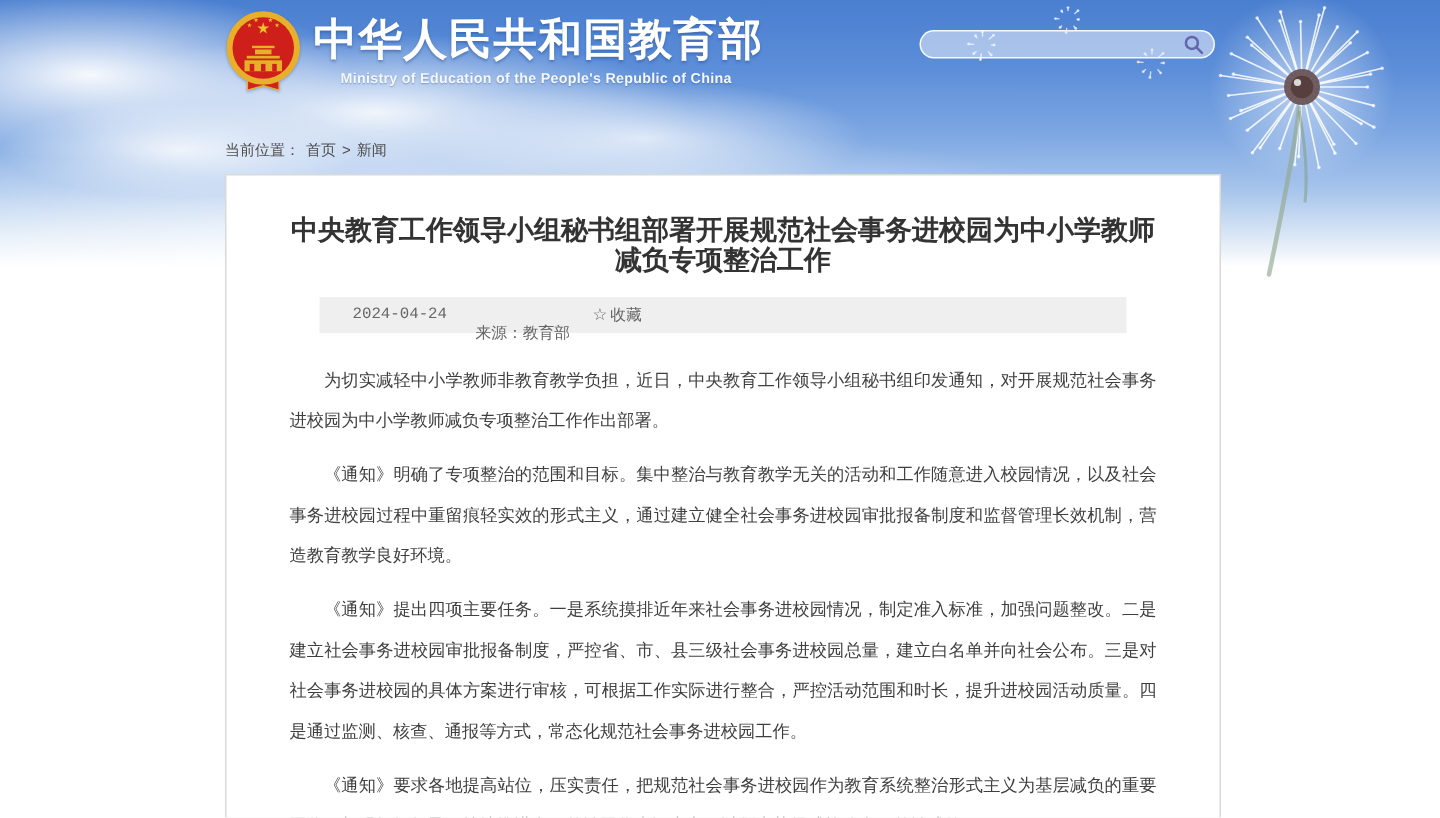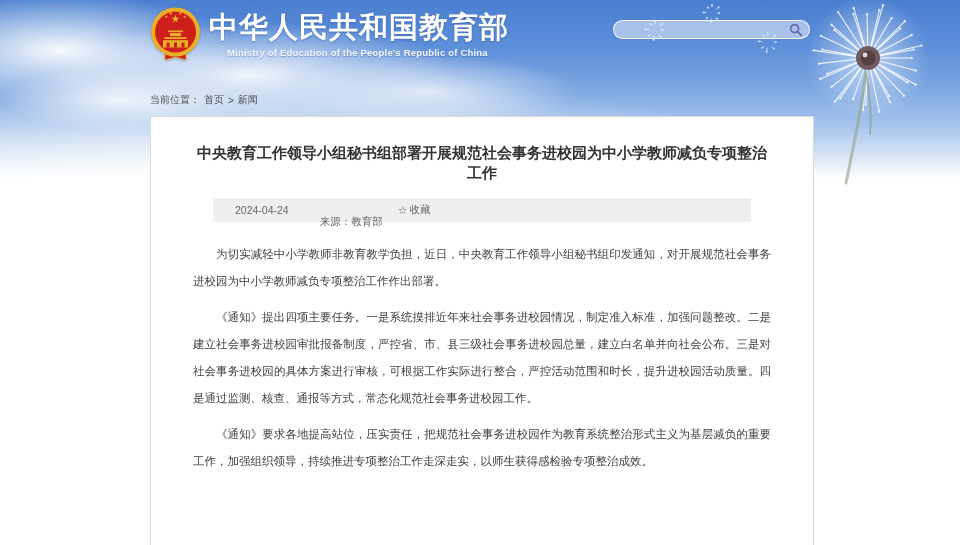--- a/index.html
+++ b/index.html
@@ -51,28 +51,28 @@
   }
   .breadcrumb a { color:#4f4f4f; text-decoration:none; cursor:pointer; }
 
   
   .card {
     position:absolute; left:150px; top:116px; width:664px; height:430px;
     background:#fff; border:1px solid #d9d9d9;
   }
   .article-title {
     margin:26px 40px 0; text-align:center;
-    font-size:15px; font-weight:bold; color:#333; line-height:20px;
+    font-size:18px; font-weight:bold; color:#333; line-height:20px;
   }
   .meta-bar {
     margin:15px 62px 0; height:24px; background:#efefef;
     display:flex; align-items:center; padding-left:22px;
     font-size:10.5px; color:#666;
   }
-  .meta-date { margin-right:31px; }
+  .meta-date { margin-right:19px;font-family:Liberation Mono, monospace; }
   .meta-source { margin-right:15px;margin-top:24px; }
   .favorite-btn {
     display:inline-flex; align-items:center; gap:2px; cursor:pointer;
     color:#666; background:none; border:none; font-size:10.5px;
     font-family:"Liberation Sans","DejaVu Sans",sans-serif;
   }
   .star-glyph { font-size:11px; line-height:1; }
   .article-body { margin:19px 42px 0; }
   .article-body p {
     font-size:11.5px; color:#3f3f3f; line-height:27px;
@@ -270,18 +270,19 @@
       <span class="meta-date">2024-04-24</span>
       <span class="meta-source"><span>来源：</span><span>教育部</span></span>
       <button class="favorite-btn">
           <span class="star-glyph">☆</span>
           <span>收藏</span>
         </button>
     </div>
 
     <div class="article-body">
       <p>为切实减轻中小学教师非教育教学负担，近日，中央教育工作领导小组秘书组印发通知，对开展规范社会事务进校园为中小学教师减负专项整治工作作出部署。</p>
+      <p>《通知》明确了专项整治的范围和目标。集中整治与教育教学无关的活动和工作随意进入校园情况，以及社会事务进校园过程中重留痕轻实效的形式主义，通过建立健全社会事务进校园审批报备制度和监督管理长效机制，营造教育教学良好环境。</p>
       <p>《通知》提出四项主要任务。一是系统摸排近年来社会事务进校园情况，制定准入标准，加强问题整改。二是建立社会事务进校园审批报备制度，严控省、市、县三级社会事务进校园总量，建立白名单并向社会公布。三是对社会事务进校园的具体方案进行审核，可根据工作实际进行整合，严控活动范围和时长，提升进校园活动质量。四是通过监测、核查、通报等方式，常态化规范社会事务进校园工作。</p>
       <p>《通知》要求各地提高站位，压实责任，把规范社会事务进校园作为教育系统整治形式主义为基层减负的重要工作，加强组织领导，持续推进专项整治工作走深走实，以师生获得感检验专项整治成效。</p>
     </div>
   </div>
 
 </div>
 
 </body></html>

